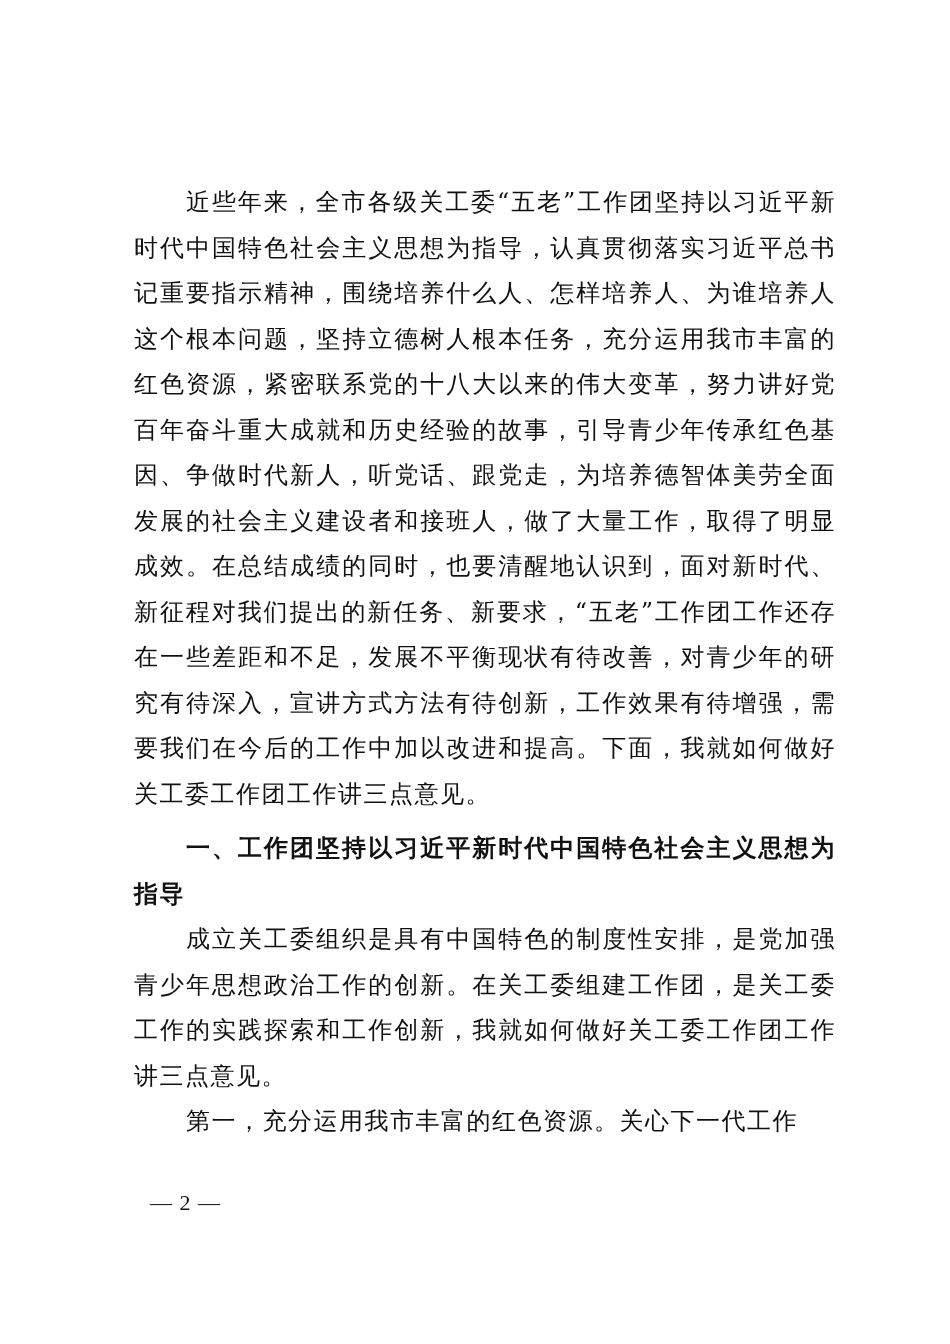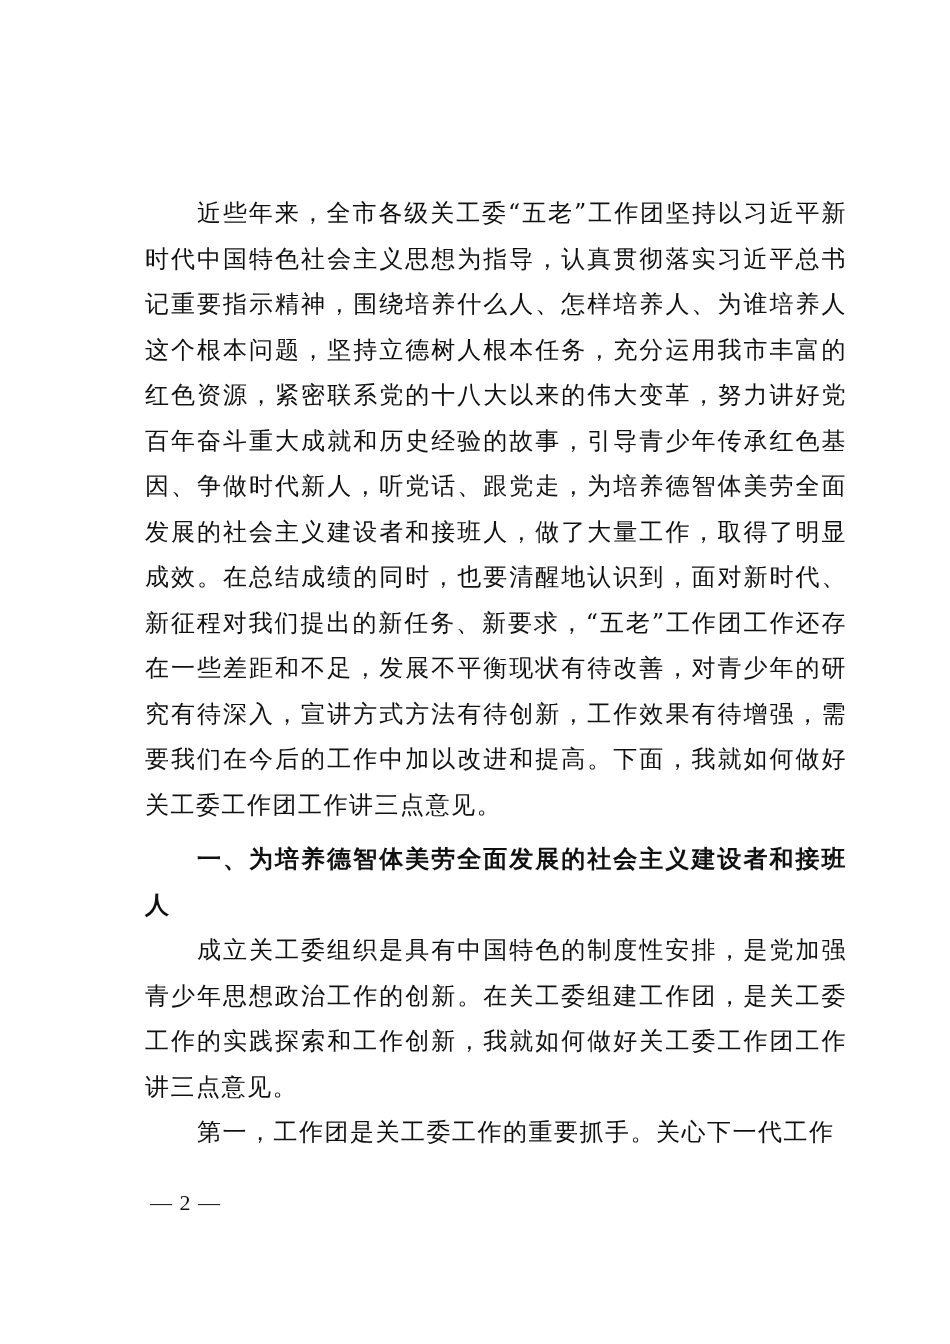--- a/index.html
+++ b/index.html
@@ -8,36 +8,36 @@
     position: absolute; left: 130px; top: 0; width: 702px;
     font-family: "DejaVu Serif", "Liberation Serif", serif;
     color: #111111;
   }
   .para {
     position: absolute; left: 0; width: 702px;
     font-size: 24px; line-height: 45.5px;
     text-align: justify; text-align-last: left;
     letter-spacing: 1.5px;
     text-indent: 52px;
-    margin: 15px;
+    margin: 4px;
     word-break: break-all;
   }
   .heading {
     font-family: "DejaVu Sans", "Liberation Sans", sans-serif;
     font-weight: bold;
   }
   .footer {
     position: absolute; left: 150px; top: 1190px;
     font-family: "Liberation Serif", "DejaVu Serif", serif;
     font-size: 22px; color: #111111; letter-spacing: 1px;
   }
 </style>
 </head>
 <body>
 
 <div class="page">
   <p class="para" style="top:176px;">近些年来，全市各级关工委“五老”工作团坚持以习近平新时代中国特色社会主义思想为指导，认真贯彻落实习近平总书记重要指示精神，围绕培养什么人、怎样培养人、为谁培养人这个根本问题，坚持立德树人根本任务，充分运用我市丰富的红色资源，紧密联系党的十八大以来的伟大变革，努力讲好党百年奋斗重大成就和历史经验的故事，引导青少年传承红色基因、争做时代新人，听党话、跟党走，为培养德智体美劳全面发展的社会主义建设者和接班人，做了大量工作，取得了明显成效。在总结成绩的同时，也要清醒地认识到，面对新时代、新征程对我们提出的新任务、新要求，“五老”工作团工作还存在一些差距和不足，发展不平衡现状有待改善，对青少年的研究有待深入，宣讲方式方法有待创新，工作效果有待增强，需要我们在今后的工作中加以改进和提高。下面，我就如何做好关工委工作团工作讲三点意见。</p>
-  <p class="para heading" style="top:822px;">一、为培养德智体美劳全面发展的社会主义建设者和接班人</p>
+  <p class="para heading" style="top:822px;">一、工作团坚持以习近平新时代中国特色社会主义思想为指导</p>
   <p class="para" style="top:913px;">成立关工委组织是具有中国特色的制度性安排，是党加强青少年思想政治工作的创新。在关工委组建工作团，是关工委工作的实践探索和工作创新，我就如何做好关工委工作团工作讲三点意见。</p>
-  <p class="para" style="top:1095px;">第一，工作团是关工委工作的重要抓手。关心下一代工作</p>
+  <p class="para" style="top:1095px;">第一，充分运用我市丰富的红色资源。关心下一代工作</p>
 </div>
 
 <div class="footer">— 2 —</div>
 
 </body></html>

